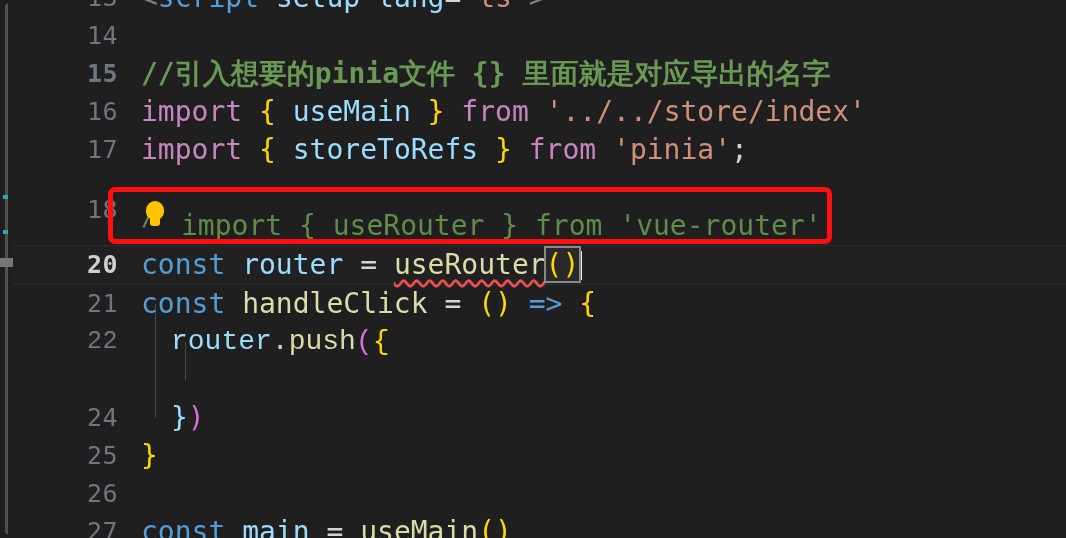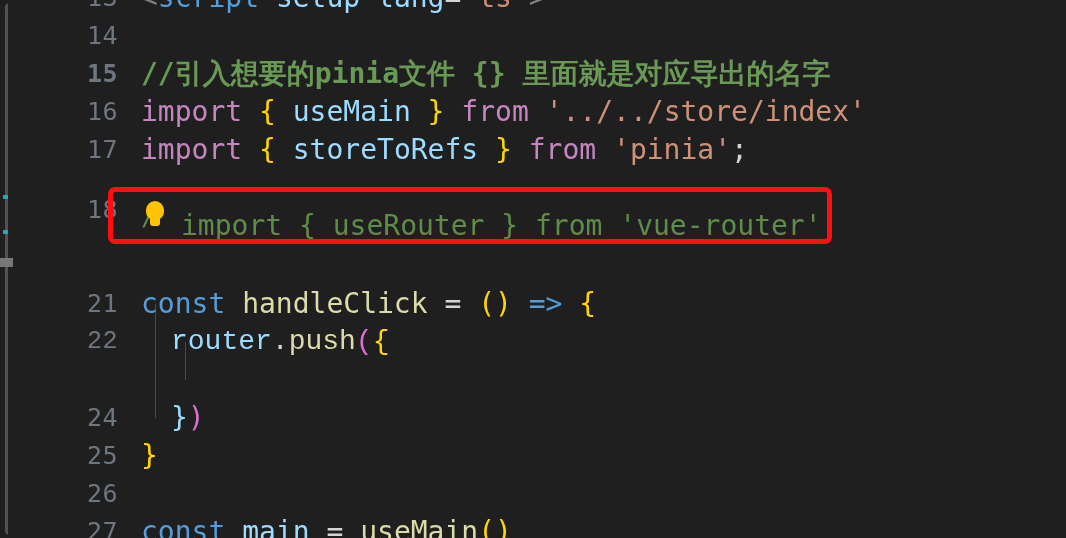--- a/index.html
+++ b/index.html
@@ -234,20 +234,24 @@
 
     <div class="row" style="top:169px;margin-top:22px;">
       <div class="lnum">18</div>
       <div class="code"></div>
     </div>
 
     <div class="row" style="top:207px;">
       <div class="code" style="left:168px;"><span class="t-ghost">import { useRouter } from 'vue-router'</span></div>
     </div>
 
+    <div class="row current" style="top:245px;">
+      <div class="lnum active">20</div>
+      <div class="code"><span class="t-kw">const</span> <span class="t-var">router</span> <span class="t-plain">=</span> <span class="t-fn squiggle">useRouter</span><span class="t-brace bracket-box">()</span><span class="caret"></span></div>
+    </div>
 
     <div class="row" style="top:285px;">
       <div class="lnum">21</div>
       <div class="code"><span class="t-kw">const</span> <span class="t-fn">handleClick</span> <span class="t-plain">=</span> <span class="t-brace">()</span> <span class="t-kw">=&gt;</span> <span class="t-brace">{</span></div>
     </div>
 
     <div class="row" style="top:323px;font-family:Liberation Mono, monospace;">
       <div class="lnum">22</div>
       <div class="code" style="left:158px;"><span class="t-var">router</span><span class="t-plain">.</span><span class="t-fn">push</span><span class="t-paren-m">(</span><span class="t-brace">{</span></div>
     </div>

